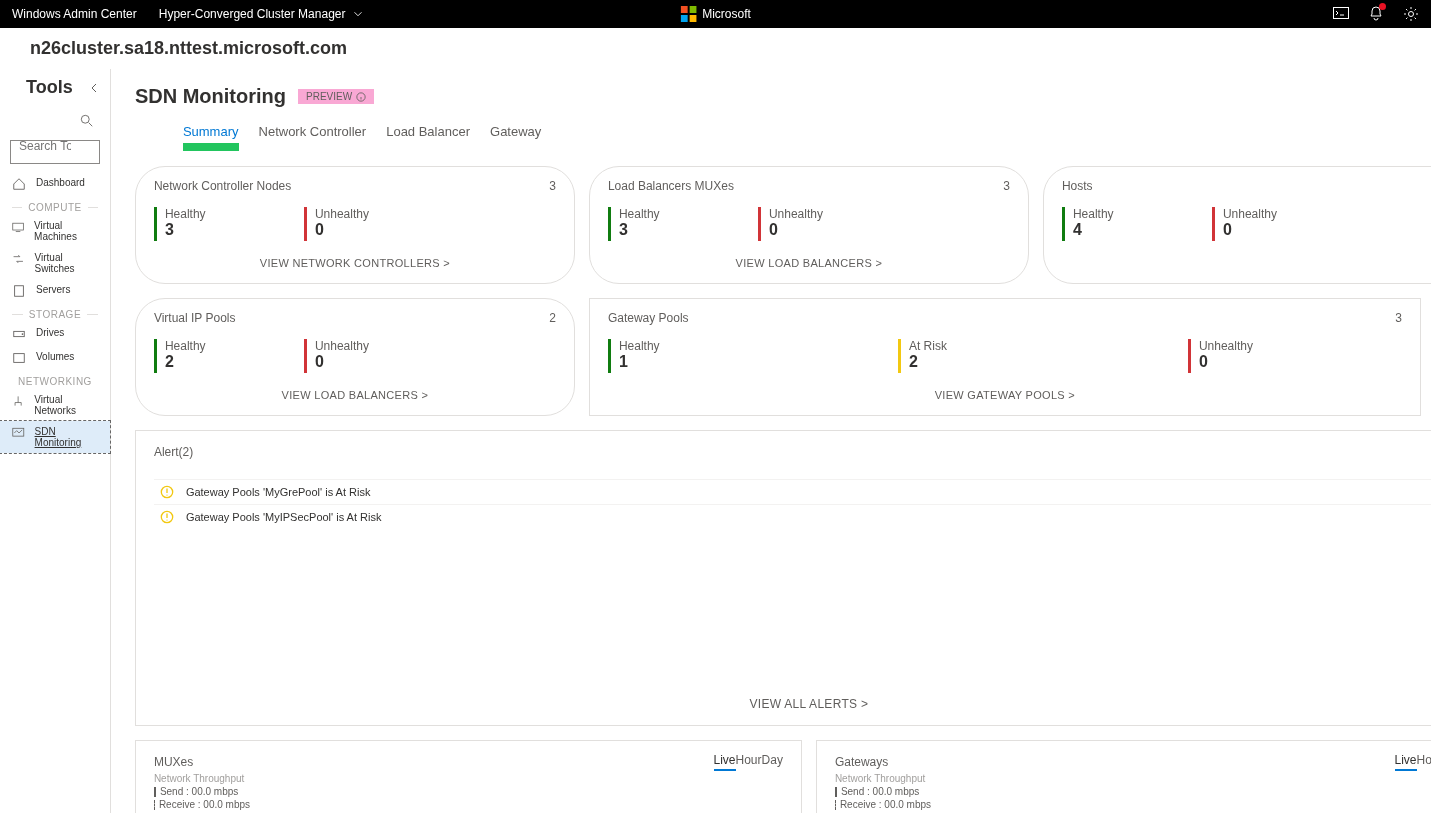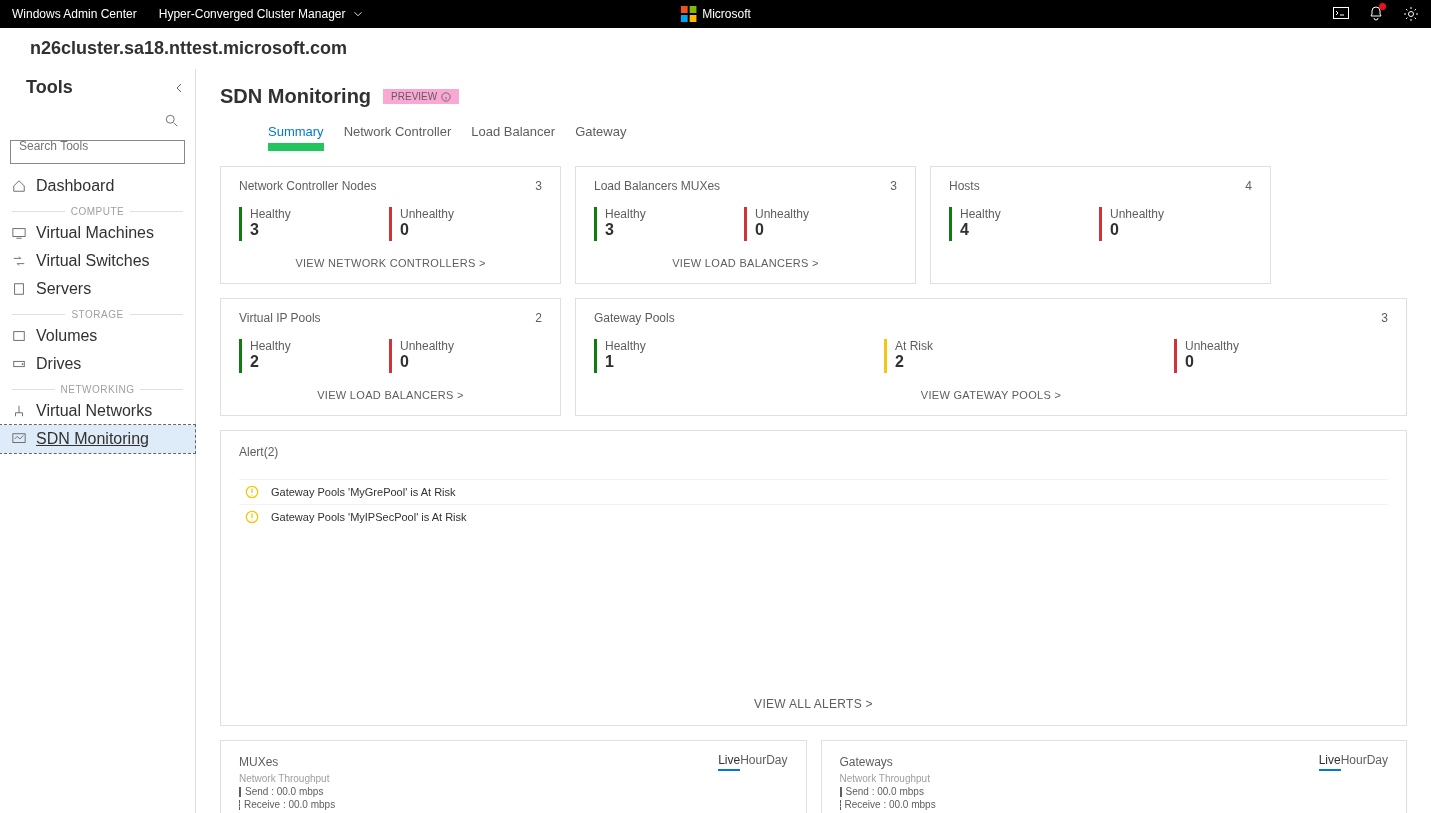--- a/index.html
+++ b/index.html
@@ -14,38 +14,38 @@
 .topbar .notif-dot { position: absolute; top: -3px; right: -3px; width: 7px; height: 7px; background: #e81123; border-radius: 50%; }
 
 .cluster-title { font-size: 18px; font-weight: 700; padding: 10px 30px; }
 
 .layout { display: flex; }
 .sidebar { width: 218px; border-right: 1px solid #e1dfdd; padding-top: 4px; }
 .tools-head { display: flex; align-items: center; justify-content: space-between; padding: 4px 10px 6px 26px; font-size: 18px; font-weight: 600; }
 .search-box { margin: 4px 10px 8px 10px; position: relative; }
 .search-box input { width: 100%; height: 24px; border: 1px solid #8a8886; padding: 0 28px 12px 8px; font-size: 12px; margin-top: 32px; }
 .search-box .s-icon { position: absolute; right: 6px; top: 6px; }
-.side-item { display: flex; align-items: center; padding: 5px 12px; font-size: 16px; cursor: pointer; gap: 10px; }
+.side-item { display: flex; align-items: flex-start; padding: 5px 12px; font-size: 10px; cursor: pointer; gap: 10px; }
 .side-item.selected { background: #deecf9; outline: 1px dashed #666; }
 .side-item.selected span { text-decoration: underline; }
 .side-sep { display: flex; align-items: center; padding: 6px 12px 2px 12px; color: #a19f9d; font-size: 10px; letter-spacing: 0.5px; }
 .side-sep .line { flex: 1; height: 1px; background: #e1dfdd; }
 .side-sep .lbl { padding: 0 6px; }
 
 .main { flex: 1; padding: 16px 24px; }
 .page-title-row { display: flex; align-items: center; gap: 12px; margin-bottom: 12px; }
 .page-title { font-size: 20px; font-weight: 600; }
 .preview-badge { background: #f9a8d4; padding: 2px 8px; font-size: 10px; color: #605e5c; display: flex; align-items: center; gap: 4px; }
 .tabs { display: flex; gap: 20px; border-bottom: 1px solid transparent; margin-bottom: 14px; }
 .tab { font-size: 13px; padding: 4px 0; color: #605e5c; cursor: pointer; }
 .tab.active { color: #0078d4; border-bottom: 8px solid #22c55e; font-weight: 400; margin-left: 48px; }
 
 .cards-row { display: flex; gap: 14px; margin-bottom: 14px; }
 .card { border: 1px solid #e1dfdd; padding: 12px 18px 8px 18px; display: flex; flex-direction: column; }
-.card.w1 { width: 341px; }
+.card.w1 { width: 440px; border-radius: 30px; }
 .card.w2 { width: 832px; }
 .card-head { display: flex; justify-content: space-between; font-size: 12px; color: #605e5c; margin-bottom: 14px; }
 .stats { display: flex; gap: 40px; margin-bottom: 10px; }
 .stat { display: flex; gap: 8px; min-width: 110px; }
 .stat .bar { width: 3px; height: 34px; }
 .bar.green { background: #107c10; }
 .bar.red { background: #d13438; }
 .bar.orange { background: #f2c811; }
 .stat .lbl { font-size: 12px; color: #605e5c; }
 .stat .val { font-size: 16px; font-weight: 700; }
@@ -162,30 +162,30 @@
         </svg>
       <span>Servers</span>
     </div>
     <div class="side-sep">
         <div class="line"></div>
         <span class="lbl">STORAGE</span>
         <div class="line"></div>
       </div>
     <div class="side-item">
       <svg width="14" height="14" viewBox="0 0 16 16">
-          <rect x="2" y="3" width="12" height="10" stroke="#605e5c" fill="none"></rect>
-        </svg>
-      <span>Volumes</span>
-    </div>
-    <div class="side-item">
-      <svg width="14" height="14" viewBox="0 0 16 16">
           <rect x="2" y="5" width="12" height="6" stroke="#605e5c" fill="none"></rect>
           <circle cx="12" cy="8" r="1" fill="#605e5c"></circle>
         </svg>
       <span>Drives</span>
+    </div>
+    <div class="side-item">
+      <svg width="14" height="14" viewBox="0 0 16 16">
+          <rect x="2" y="3" width="12" height="10" stroke="#605e5c" fill="none"></rect>
+        </svg>
+      <span>Volumes</span>
     </div>
     <div class="side-sep">
         <div class="line"></div>
         <span class="lbl">NETWORKING</span>
         <div class="line"></div>
       </div>
     <div class="side-item">
       <svg width="14" height="14" viewBox="0 0 16 16">
           <path d="M8 2v5M4 14v-4M12 14v-4M4 10h8M8 7v3" stroke="#605e5c" fill="none"></path>
         </svg>

